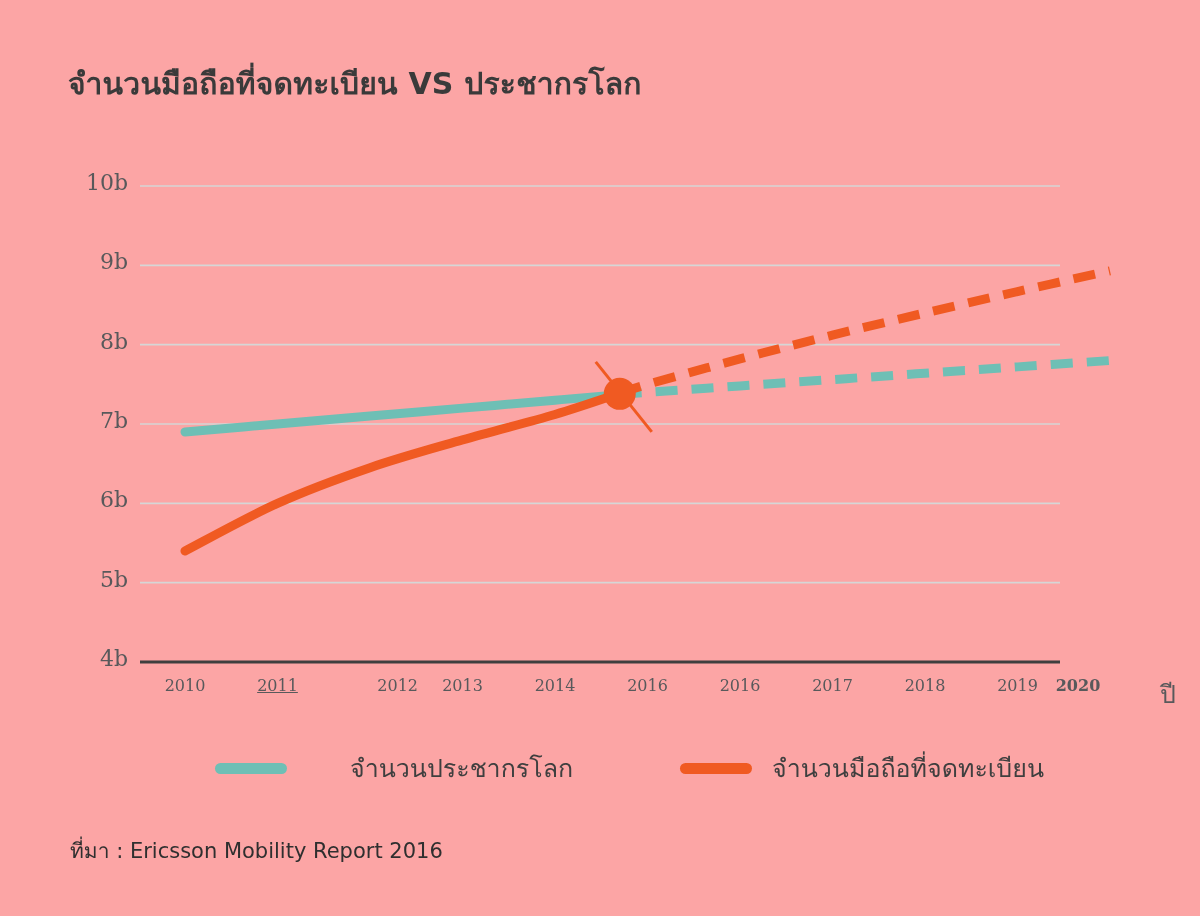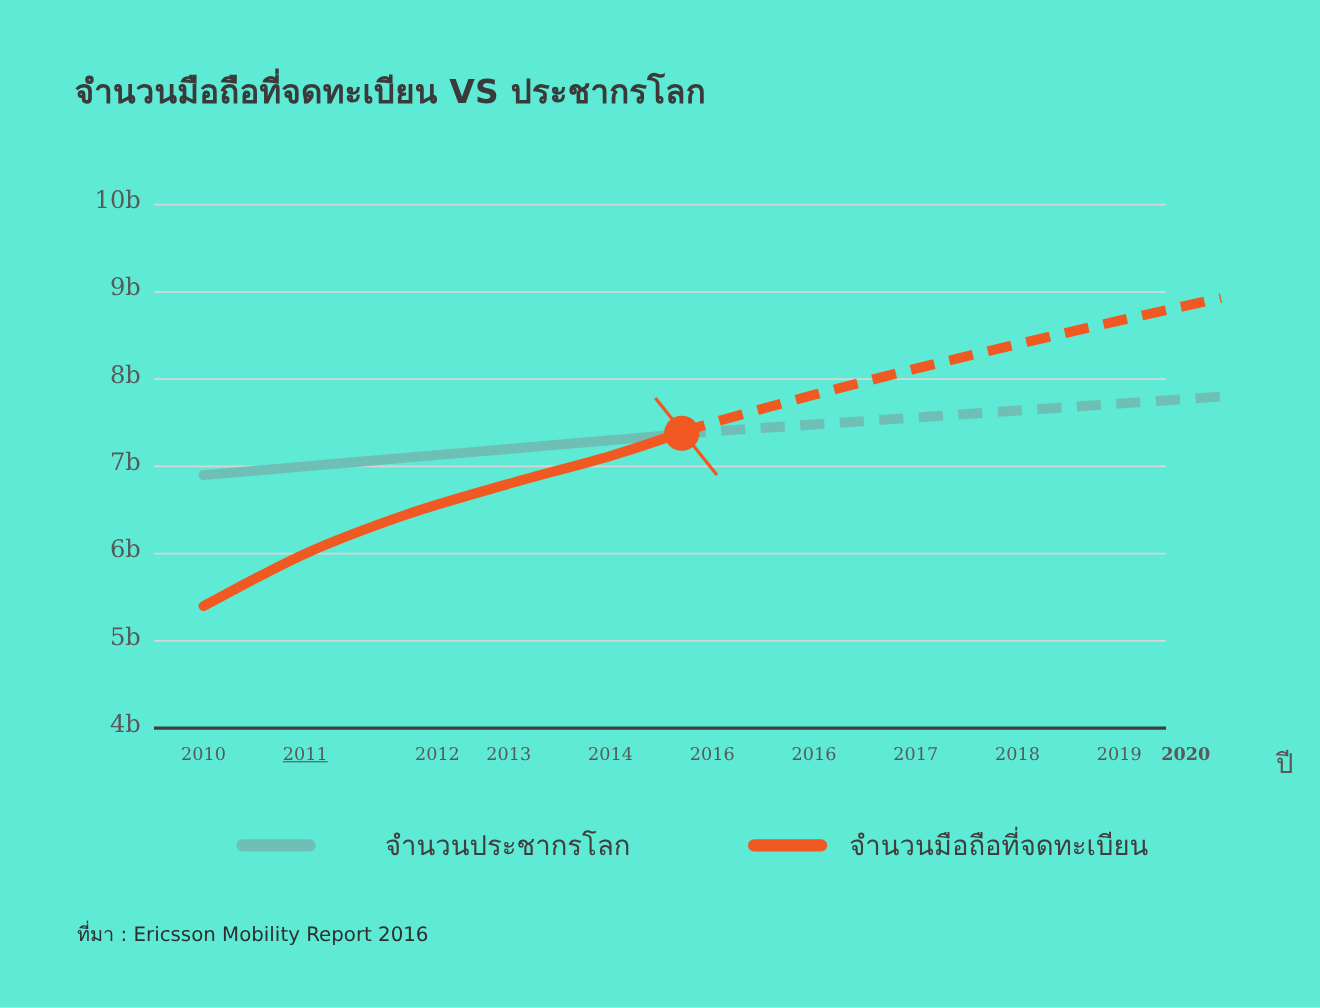--- a/index.html
+++ b/index.html
@@ -11,21 +11,21 @@
     width: 1200px;
     height: 916px;
     font-family: "DejaVu Sans", sans-serif;
     position: relative;
     overflow: hidden;
   }
   #page {
     position: relative;
     width: 1200px;
     height: 916px;
-    background: #5eead4;
+    background: #fca5a5;
   }
 
   
   .chart-title {
     position: absolute;
     left: 68px;
     top: 60px;
     font-family: "DejaVu Sans", sans-serif;
     font-size: 30px;
     font-weight: bold;
@@ -102,21 +102,21 @@
     color: #3f3f3f;
     white-space: nowrap;
   }
 
   
   .source {
     position: absolute;
     left: 70px;
     top: 834px;
     font-family: "DejaVu Sans", sans-serif;
-    font-size: 18px;
+    font-size: 21px;
     color: #2f2f2f;
     white-space: nowrap;
   }
 </style>
 </head>
 <body>
 
 <div id="page">
 
   <div class="chart-title">จำนวนมือถือที่จดทะเบียน VS ประชากรโลก</div>

